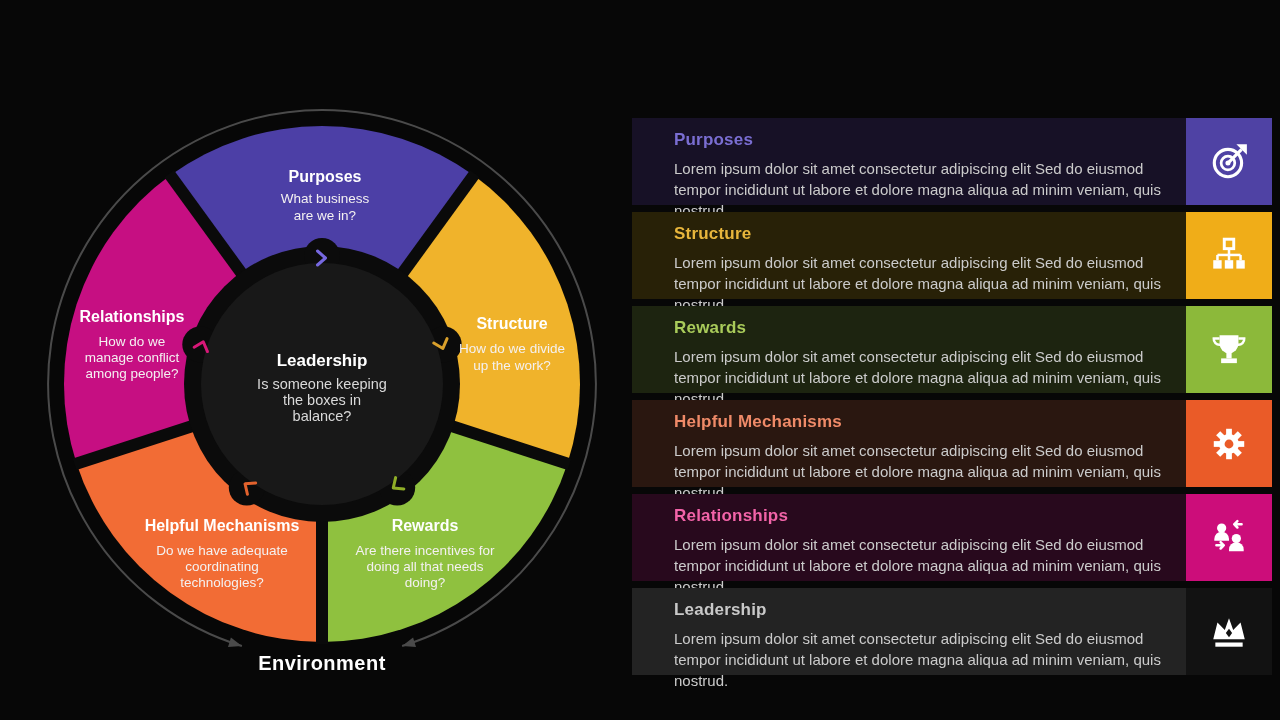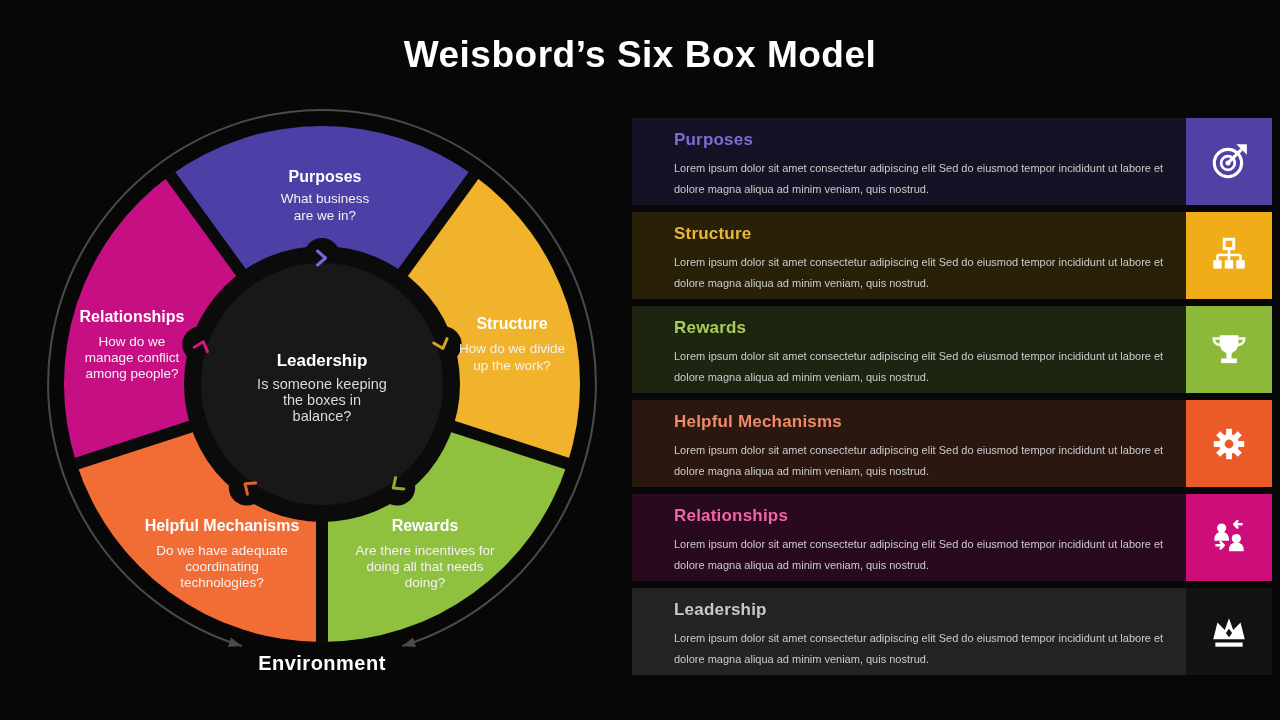--- a/index.html
+++ b/index.html
@@ -12,30 +12,29 @@
   .wheel text{text-anchor:middle;font-family:"Liberation Sans",sans-serif;}
   .seg-title{fill:#ffffff;font-size:16px;font-weight:bold;}
   .seg-line{fill:#f4f1f1;font-size:13.5px;}
   .center-title{fill:#ffffff;font-size:17px;font-weight:bold;}
   .center-line{fill:#d9d9d9;font-size:14.5px;}
   .env{fill:#ffffff;font-size:20px;font-weight:bold;letter-spacing:.5px;}
   
   .rows{position:absolute;left:632px;top:118px;width:640px;display:flex;flex-direction:column;gap:7px;}
   .row{position:relative;height:87px;box-sizing:border-box;padding:12px 100px 0 42px;}
   .row h3{margin:0 0 8px 0;font-size:17px;font-weight:bold;letter-spacing:.2px;}
-  .row p{margin:0;font-size:11px;line-height:21px;color:#cbcbcb;max-width:505px;}
+  .row p{margin:0;font-size:15px;line-height:21px;color:#cbcbcb;max-width:505px;}
   .tile{position:absolute;right:0;top:0;width:86px;height:87px;display:flex;
         align-items:center;justify-content:center;}
 </style>
 </head>
 <body>
 
 <div class="slide">
 
-  <div class="page-title">Weisbord’s Six Box Model</div>
 
   <svg class="wheel" width="644" height="640" viewBox="0 0 644 640">
 
     <g stroke="#4a4a4a" stroke-width="2" fill="none">
       <path d="M 322 30 A 274 274 0 0 1 402.1 566.0"></path>
       <path d="M 322 30 A 274 274 0 0 0 241.9 566.0"></path>
     </g>
     <g fill="#4a4a4a">
       <polygon points="0,0 -13,-5 -13,5" transform="translate(402.1,566.0) rotate(163)"></polygon>
       <polygon points="0,0 -13,-5 -13,5" transform="translate(241.9,566.0) rotate(17)"></polygon>

